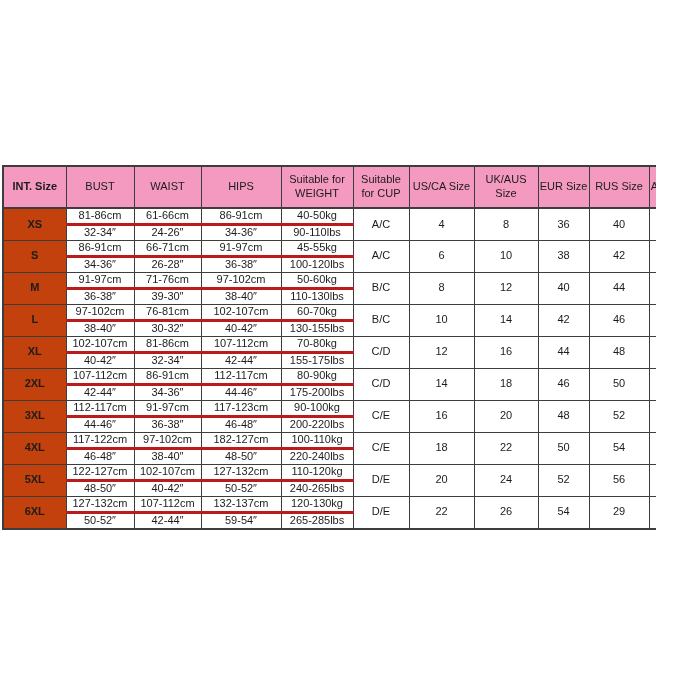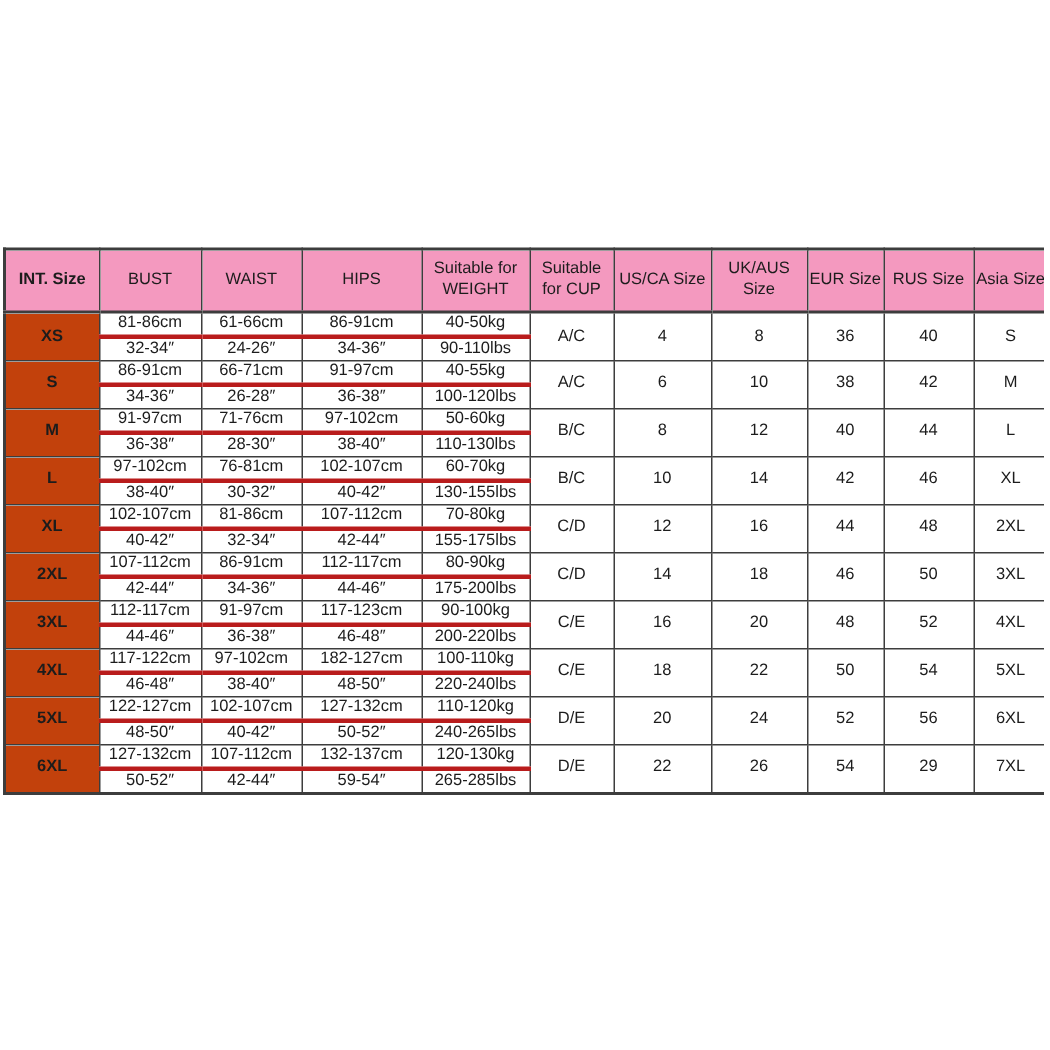--- a/index.html
+++ b/index.html
@@ -11,21 +11,20 @@
     width: 700px;
     height: 700px;
     font-family: "Liberation Sans", sans-serif;
   }
   .stage {
     position: relative;
     width: 656px;
     height: 700px;
     background: #ffffff;
     overflow: hidden;
-    padding-left: 40px;
   }
   table.size-chart {
     position: absolute;
     left: 2px;
     top: 165px;
     width: 696px;
     border-collapse: collapse;
     table-layout: fixed;
     border: 2px solid #3d3d3d;
   }
@@ -113,21 +112,21 @@
           <td class="sub-bottom">32-34″</td>
           <td class="sub-bottom">24-26″</td>
           <td class="sub-bottom">34-36″</td>
           <td class="sub-bottom">90-110lbs</td>
         </tr>
         <tr>
           <th rowspan="2" class="size-label">S</th>
           <td class="sub-top">86-91cm</td>
           <td class="sub-top">66-71cm</td>
           <td class="sub-top">91-97cm</td>
-          <td class="sub-top">40-55kg</td>
+          <td class="sub-top">45-55kg</td>
           <td rowspan="2">A/C</td>
           <td rowspan="2">6</td>
           <td rowspan="2">10</td>
           <td rowspan="2">38</td>
           <td rowspan="2">42</td>
           <td rowspan="2">M</td>
         </tr>
         <tr>
           <td class="sub-bottom">34-36″</td>
           <td class="sub-bottom">26-28″</td>
@@ -142,21 +141,21 @@
           <td class="sub-top">50-60kg</td>
           <td rowspan="2">B/C</td>
           <td rowspan="2">8</td>
           <td rowspan="2">12</td>
           <td rowspan="2">40</td>
           <td rowspan="2">44</td>
           <td rowspan="2">L</td>
         </tr>
         <tr>
           <td class="sub-bottom">36-38″</td>
-          <td class="sub-bottom">28-30″</td>
+          <td class="sub-bottom">39-30″</td>
           <td class="sub-bottom">38-40″</td>
           <td class="sub-bottom">110-130lbs</td>
         </tr>
         <tr>
           <th rowspan="2" class="size-label">L</th>
           <td class="sub-top">97-102cm</td>
           <td class="sub-top">76-81cm</td>
           <td class="sub-top">102-107cm</td>
           <td class="sub-top">60-70kg</td>
           <td rowspan="2">B/C</td>

